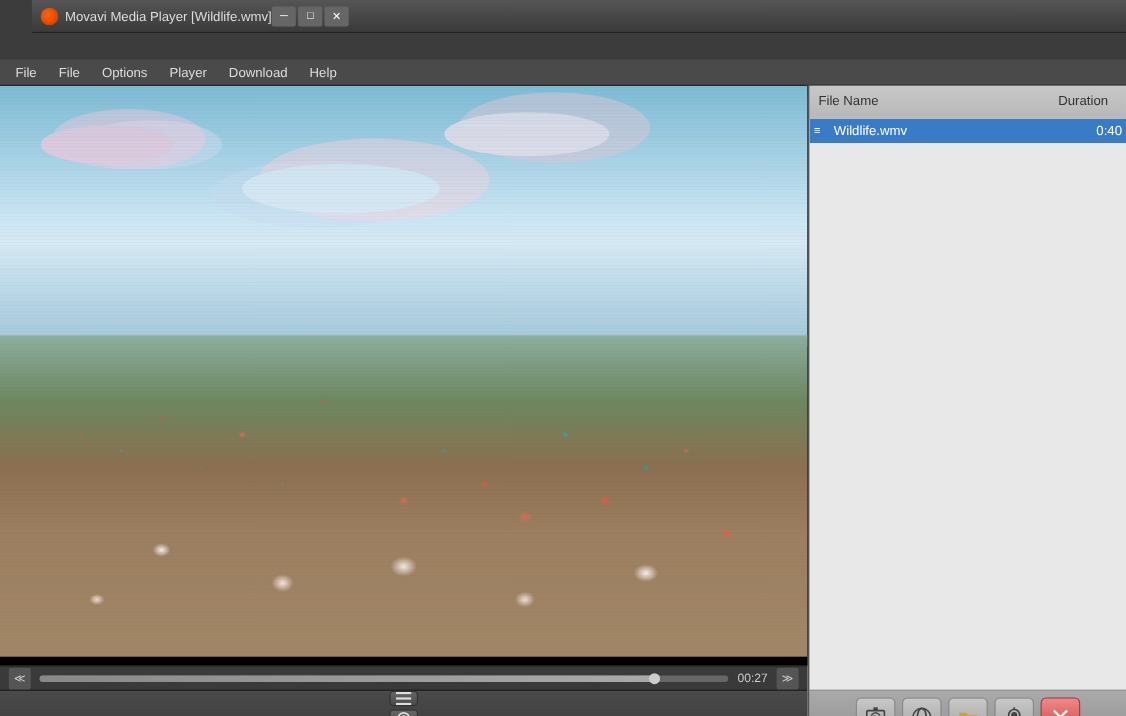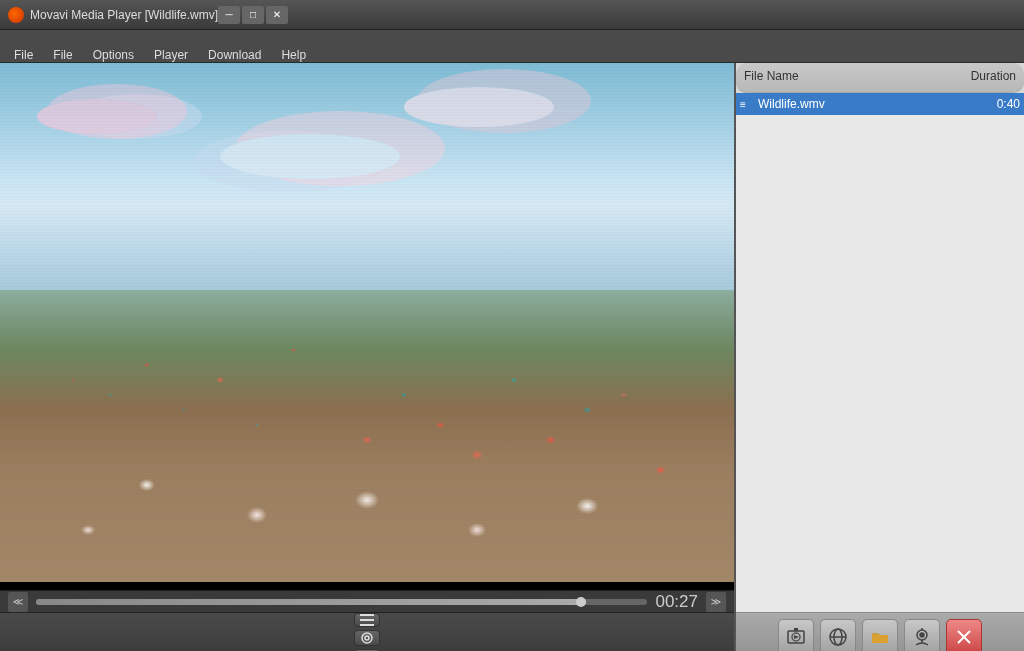--- a/index.html
+++ b/index.html
@@ -15,20 +15,21 @@
     }
 
     
     #titlebar {
       height: 30px;
       background: linear-gradient(to bottom, #555, #3a3a3a);
       display: flex;
       align-items: center;
       padding: 0 8px;
       border-bottom: 1px solid #222;
+      margin-left: 29px;
     }
     #titlebar-icon {
       width: 16px;
       height: 16px;
       margin-right: 6px;
       background: radial-gradient(circle at 40% 40%, #ff6600, #cc3300);
       border-radius: 50%;
       flex-shrink: 0;
     }
     #titlebar-controls {
@@ -47,22 +48,24 @@
       align-items: center;
       justify-content: center;
       border-radius: 2px;
     }
 
     
     #menubar {
       height: 24px;
       background: #4a4a4a;
       display: flex;
-      padding: 16px 4px;
+      align-items: center;
+      padding: 0 4px;
       border-bottom: 1px solid #2a2a2a;
+      margin-top: 24px;
     }
     .menu-item {
       padding: 2px 10px;
       cursor: pointer;
       color: #ddd;
       font-size: 12px;
       border-radius: 2px;
     }
 
     
@@ -222,21 +225,21 @@
       top: 50%;
       transform: translateY(-50%);
       width: 10px;
       height: 10px;
       background: #ccc;
       border-radius: 50%;
       cursor: pointer;
     }
     #time-display {
       color: #ccc;
-      font-size: 17px;
+      font-size: 11px;
       white-space: nowrap;
     }
     .expand-btn {
       width: 20px;
       height: 20px;
       background: #555;
       border: none;
       color: #ccc;
       cursor: pointer;
       display: flex;
@@ -328,30 +331,29 @@
       background: #d8d8d8;
       display: flex;
       flex-direction: column;
       border-left: 2px solid #555;
     }
     #playlist-header {
       height: 30px;
       background: linear-gradient(to bottom, #c8c8c8, #b8b8b8);
       display: flex;
       border-bottom: 1px solid #aaa;
-      border-radius: 11px;
     }
     .playlist-col {
       padding: 6px 8px;
       font-size: 12px;
       color: #333;
       font-weight: 500;
     }
     .col-filename { flex: 1; }
-    .col-duration { width: 70px; text-align: right; }
+    .col-duration { width: 70px; text-align: left; }
     #playlist-body {
       flex: 1;
       background: #e8e8e8;
       overflow-y: auto;
     }
     .playlist-row {
       display: flex;
       align-items: center;
       height: 22px;
       background: #3a7bc8;

